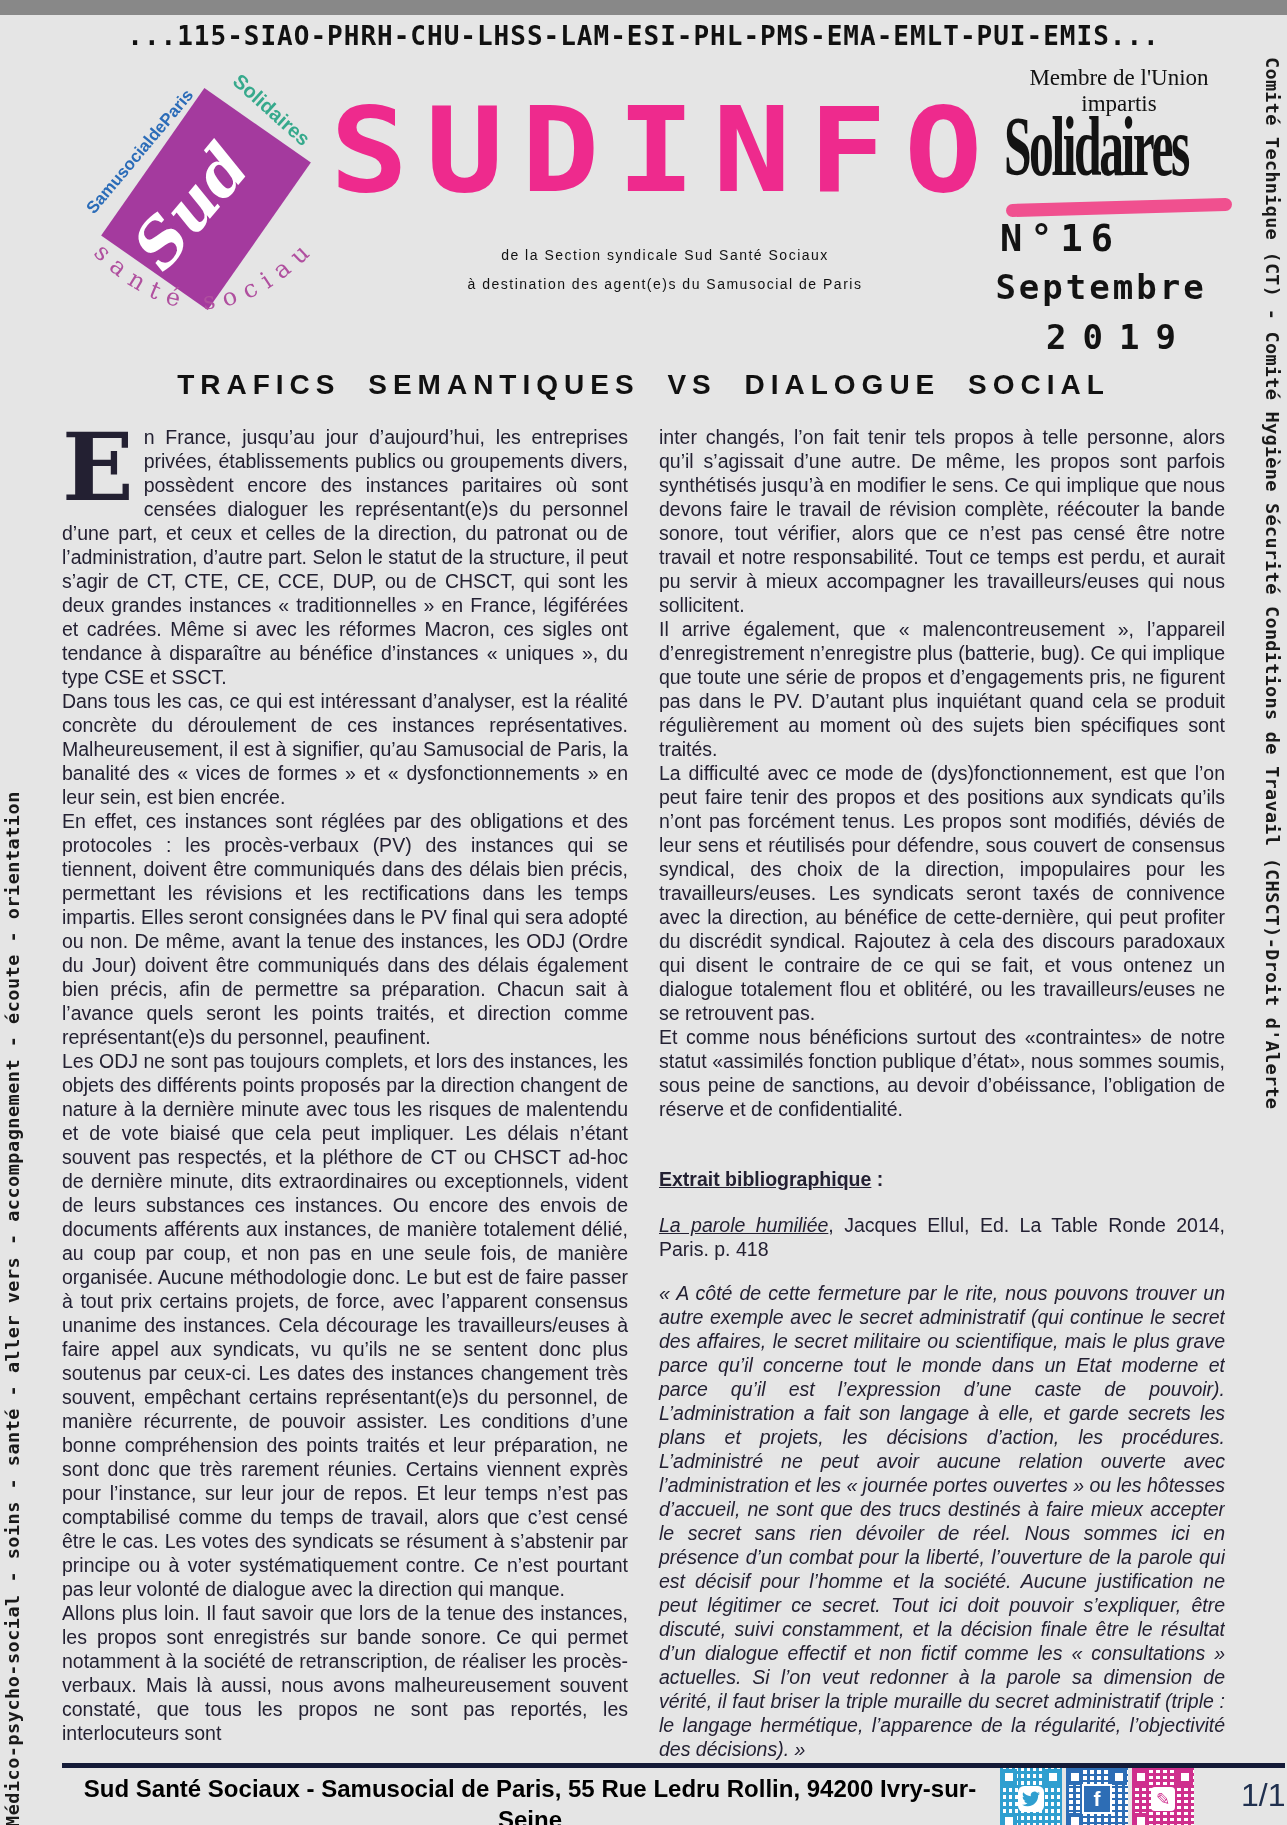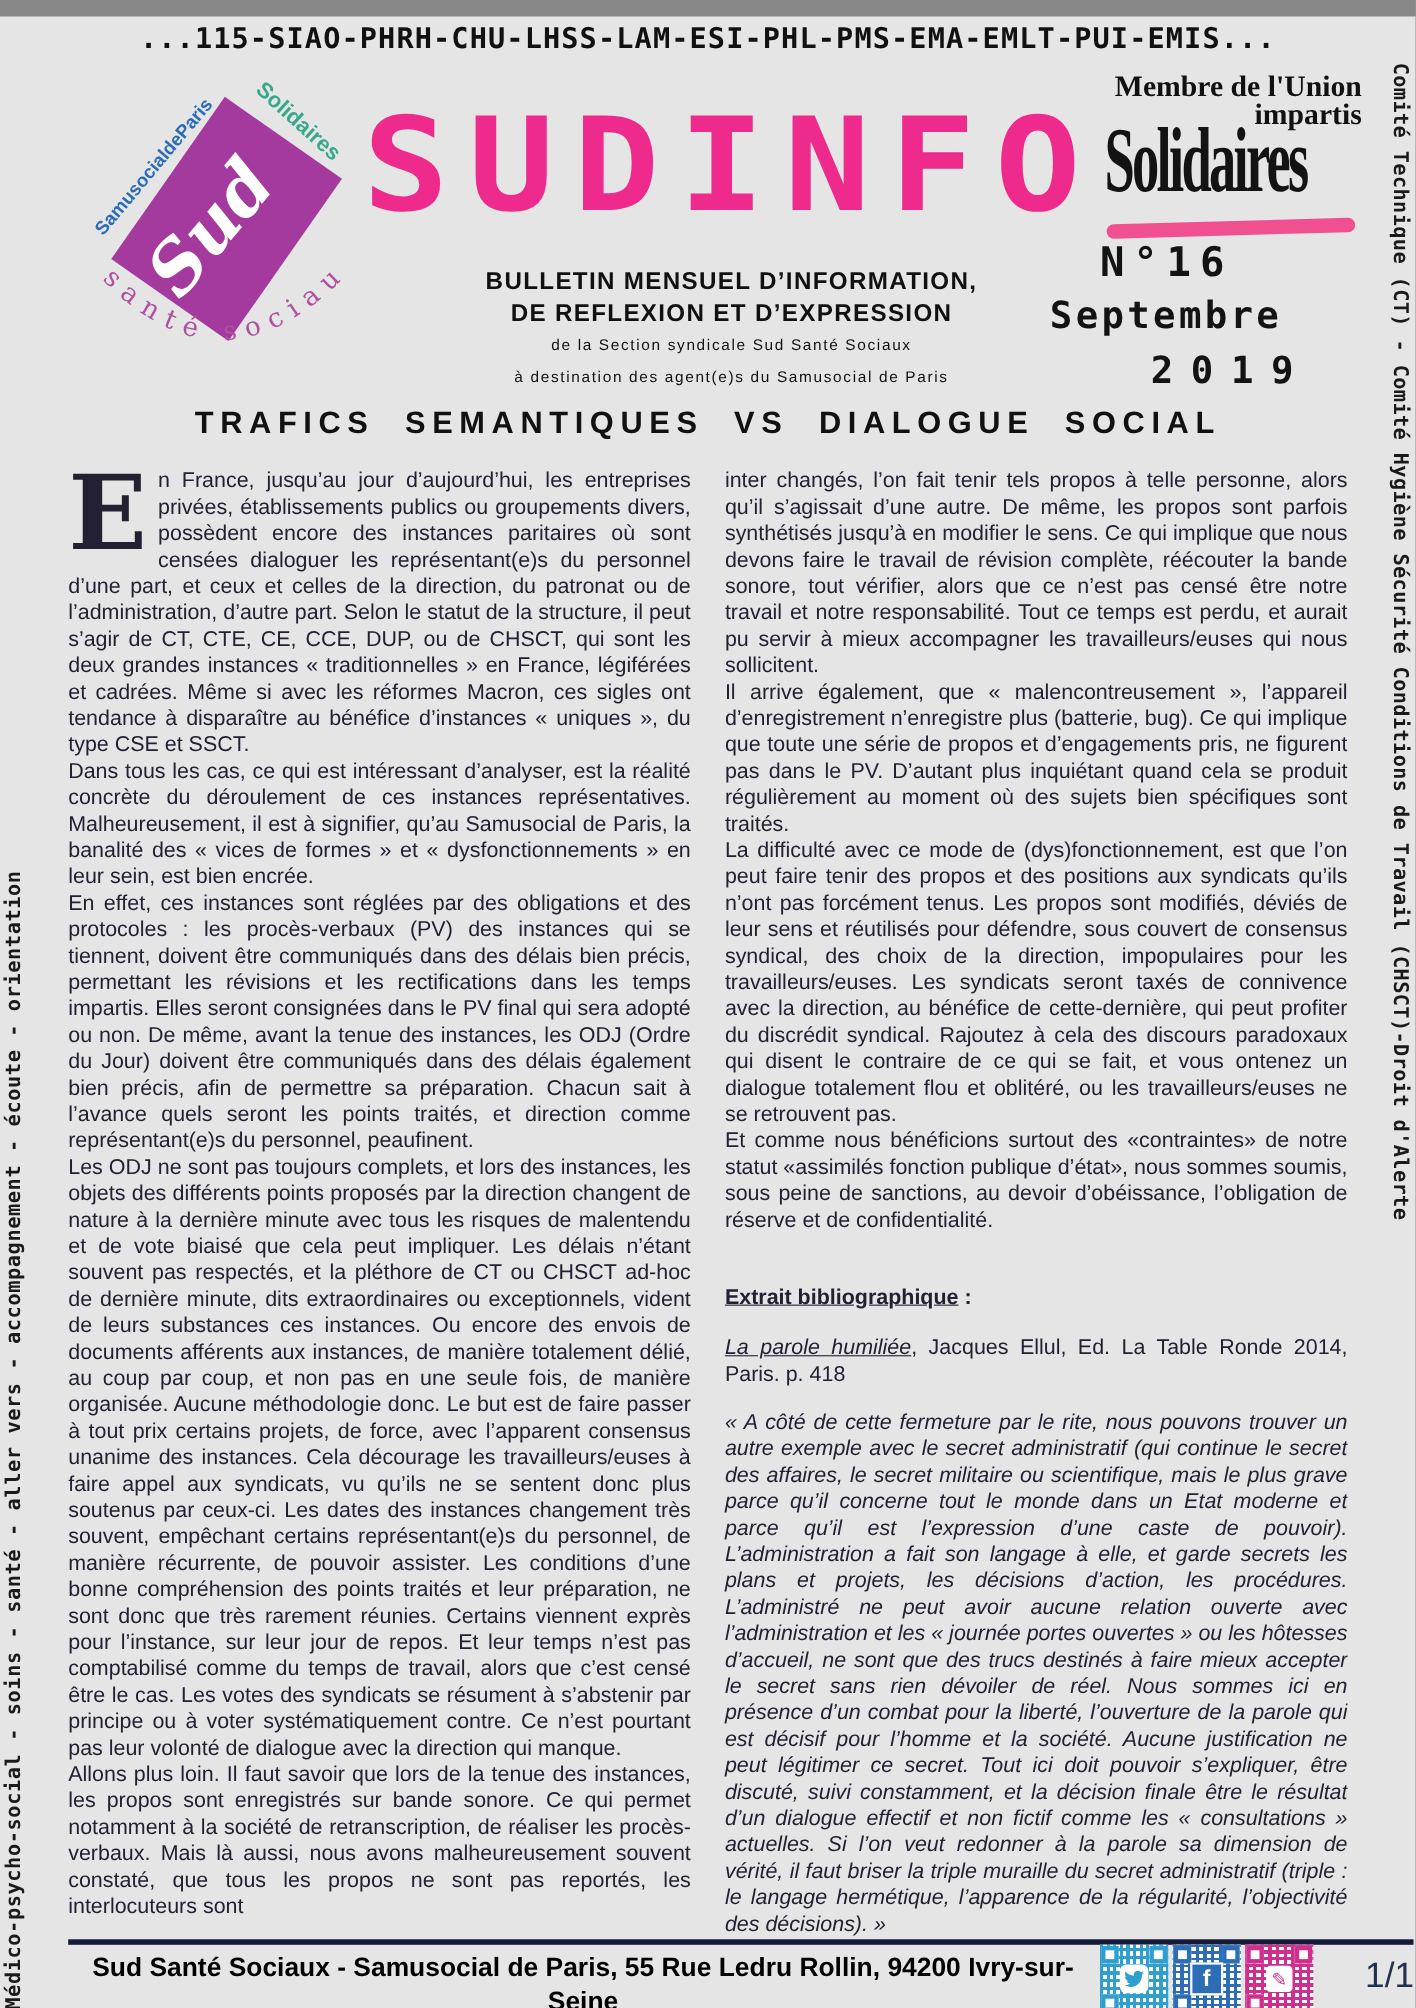--- a/index.html
+++ b/index.html
@@ -26,30 +26,30 @@
   .logo-arc-text{font-family:"DejaVu Serif",serif;font-size:24px;letter-spacing:9px;fill:#b0509f;}
 
   
   .sudinfo{position:absolute;left:320px;top:66px;width:690px;text-align:center;
     font-family:"DejaVu Sans Mono",monospace;font-weight:bold;font-size:118px;letter-spacing:16px;
     color:#ee2a8d;transform:scaleX(1.1);transform-origin:center;white-space:nowrap;}
   .subtitle{position:absolute;left:320px;top:226px;width:690px;text-align:center;line-height:29px;color:#111;}
   .subtitle .sub-bold{font-weight:bold;font-size:22px;letter-spacing:1.2px;}
   .subtitle .sub-reg{font-size:14px;letter-spacing:1.5px;}
 
-  .member{position:absolute;left:1000px;top:50px;width:238px;text-align:right;
-    font-family:"Liberation Serif",serif;font-weight:bold;font-size:27px;color:#111;line-height:26px;}
+  .member{position:absolute;left:1000px;top:50px;width:238px;text-align:center;
+    font-family:"Liberation Serif",serif;font-weight:normal;font-size:23px;color:#111;line-height:26px;}
   .solidaires-logo{position:absolute;left:1004px;top:84px;width:238px;
     font-family:"Liberation Serif",serif;font-weight:bold;font-size:80px;letter-spacing:-4px;color:#131313;
     transform:scale(.62,1.05);transform-origin:left top;white-space:nowrap;}
   .pink-underline{position:absolute;left:1006px;top:186px;width:226px;height:13px;background:#f0508f;
     border-radius:7px;transform:rotate(-1.6deg);}
   .issue-no{position:absolute;left:1000px;top:202px;width:238px;
     font-family:"DejaVu Sans Mono",monospace;font-weight:bold;font-size:37px;letter-spacing:8px;color:#131313;}
-  .issue-month{position:absolute;left:936px;top:252px;width:248px;text-align:center;
+  .issue-month{position:absolute;left:977px;top:252px;width:248px;text-align:center;
     font-family:"DejaVu Sans Mono",monospace;font-weight:bold;font-size:34px;letter-spacing:3px;color:#131313;}
   .issue-year{position:absolute;left:1000px;top:302px;width:238px;text-align:center;
     font-family:"DejaVu Sans Mono",monospace;font-weight:bold;font-size:34px;letter-spacing:16px;color:#131313;}
 
   
   .article-title{position:absolute;left:62px;top:354px;width:1163px;text-align:center;
     font-weight:bold;font-size:28px;letter-spacing:6px;word-spacing:14px;color:#111;white-space:nowrap;}
   .columns{position:absolute;left:62px;top:410px;width:1163px;height:1338px;overflow:hidden;
     display:flex;gap:31px;}
   .col{width:566px;text-align:justify;font-size:19.5px;line-height:24px;color:#232032;hyphens:none;}
@@ -103,24 +103,20 @@
     <rect x="75" y="50" width="130" height="180" fill="#a43a9e" transform="rotate(35 140 140)"></rect>
     <text class="logo-blue-text" text-anchor="middle" transform="translate(78,96) rotate(-50)">SamusocialdeParis</text>
     <text class="logo-teal-text" text-anchor="middle" transform="translate(201,56) rotate(42)">Solidaires</text>
     <text class="logo-sud-text" text-anchor="middle" transform="translate(142,162) rotate(-50)">Sud</text>
     <path id="arcpath" d="M 24 192 Q 136 310 252 188" fill="none"></path>
     <text class="logo-arc-text"><textPath href="#arcpath" startOffset="4">santé sociaux</textPath></text>
   </svg>
 
   <div class="sudinfo">SUDINFO</div>
   <div class="subtitle">
-    <div>
-        <div class="sub-bold">BULLETIN MENSUEL D’INFORMATION,</div>
-        <div class="sub-bold">DE REFLEXION ET D’EXPRESSION</div>
-      </div>
     <div>
         <div class="sub-reg">de la Section syndicale Sud Santé Sociaux</div>
         <div class="sub-reg">à destination des agent(e)s du Samusocial de Paris</div>
       </div>
   </div>
 
   <div class="member">
     <div>Membre de l'Union</div>
     <div>impartis</div>
   </div>

